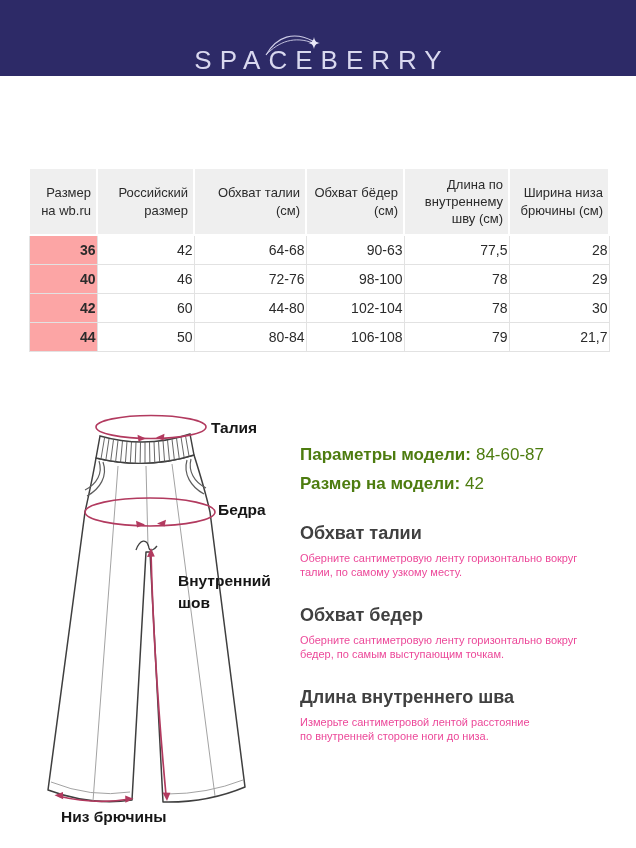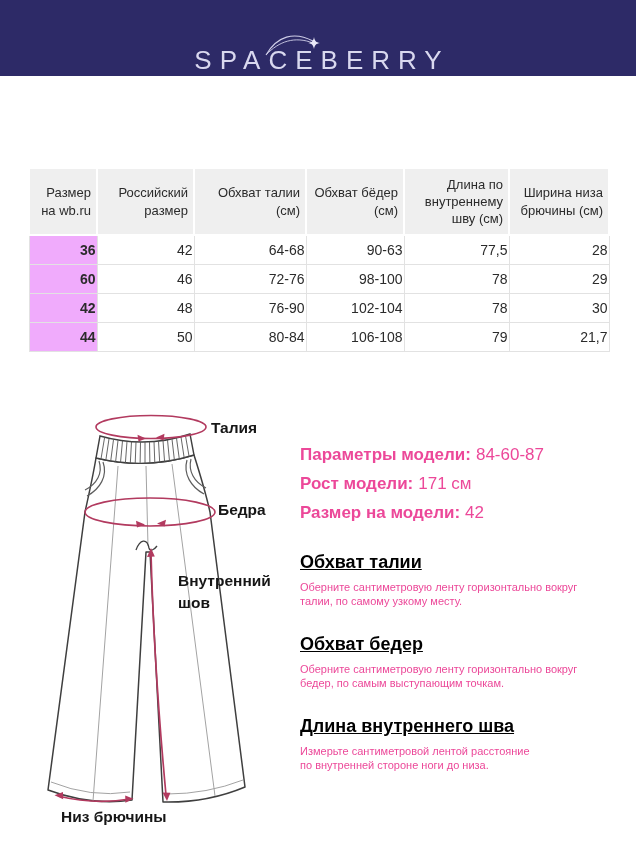--- a/index.html
+++ b/index.html
@@ -22,31 +22,31 @@
     font-size:14px;color:#2b2b2b;
   }
   .size-table thead th{
     background:#efefef;font-weight:400;font-size:13px;line-height:1.32;
     height:57px;padding:4px 5px;border:2px solid #ffffff;color:#2b2b2b;vertical-align:middle;
   }
   .size-table tbody td{
     border:1px solid #e2e2e2;height:26px;background:#ffffff;font-weight:400;
   }
   .size-table tbody th{
-    border:1px solid #e2e2e2;height:26px;background:#f0abfc;font-weight:700;font-size:14px;
+    border:1px solid #e2e2e2;height:26px;background:#fca5a5;font-weight:700;font-size:14px;
   }
   
   .pants-diagram{position:absolute;left:15px;top:400px;width:280px;height:445px;}
   .diag-label{font-family:"Liberation Sans", sans-serif;font-size:15.5px;font-weight:600;fill:#161616;}
   
   .info-col{position:absolute;left:300px;top:444px;width:315px;}
-  .model-line{margin:0 0 6px 0;font-size:17px;line-height:1.35;color:#ec4899;}
+  .model-line{margin:0 0 6px 0;font-size:17px;line-height:1.35;color:#4d7c0f;}
   .model-line .lbl{font-weight:700;margin-right:5px;}
   .guide{margin-top:27px;}
-  .guide-item h3{margin:0 0 7px 0;font-size:18px;font-weight:700;color:#000000;text-decoration:underline;}
+  .guide-item h3{margin:0 0 7px 0;font-size:18px;font-weight:700;color:#404040;}
   .guide-item p{margin:0;font-size:11px;line-height:1.32;color:#ec4899;white-space:pre-line;}
   .guide-item{margin-bottom:25px;}
 </style>
 </head>
 <body>
 
 <div class="page">
 
   <header class="brand-bar">
     <div class="logo">
@@ -81,31 +81,31 @@
     <tbody>
       <tr>
         <th>36</th>
         <td>42</td>
         <td>64-68</td>
         <td>90-63</td>
         <td>77,5</td>
         <td>28</td>
       </tr>
       <tr>
-        <th>60</th>
+        <th>40</th>
         <td>46</td>
         <td>72-76</td>
         <td>98-100</td>
         <td>78</td>
         <td>29</td>
       </tr>
       <tr>
         <th>42</th>
-        <td>48</td>
-        <td>76-90</td>
+        <td>60</td>
+        <td>44-80</td>
         <td>102-104</td>
         <td>78</td>
         <td>30</td>
       </tr>
       <tr>
         <th>44</th>
         <td>50</td>
         <td>80-84</td>
         <td>106-108</td>
         <td>79</td>
@@ -169,23 +169,20 @@
     <text class="diag-label" x="203" y="115">Бедра</text>
     <text class="diag-label" x="163" y="186">Внутренний</text>
     <text class="diag-label" x="163" y="208">шов</text>
     <text class="diag-label" x="46" y="422">Низ брючины</text>
   </svg>
 
   <div class="info-col">
     <div>
       <p class="model-line">
         <span class="lbl">Параметры модели:</span><span>84-60-87</span>
-      </p>
-      <p class="model-line">
-        <span class="lbl">Рост модели:</span><span>171 см</span>
       </p>
       <p class="model-line">
         <span class="lbl">Размер на модели:</span><span>42</span>
       </p>
     </div>
 
     <div class="guide">
       <div class="guide-item">
         <h3>Обхват талии</h3>
         <p>Оберните сантиметровую ленту горизонтально вокруг

